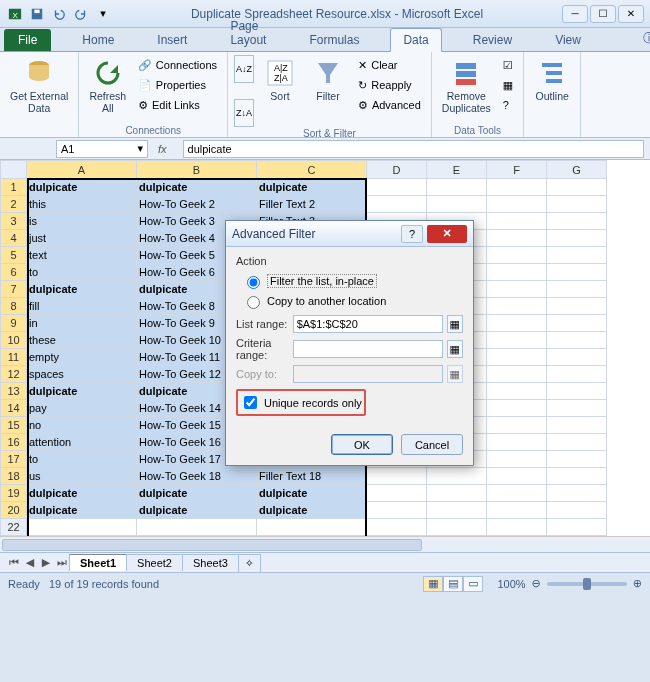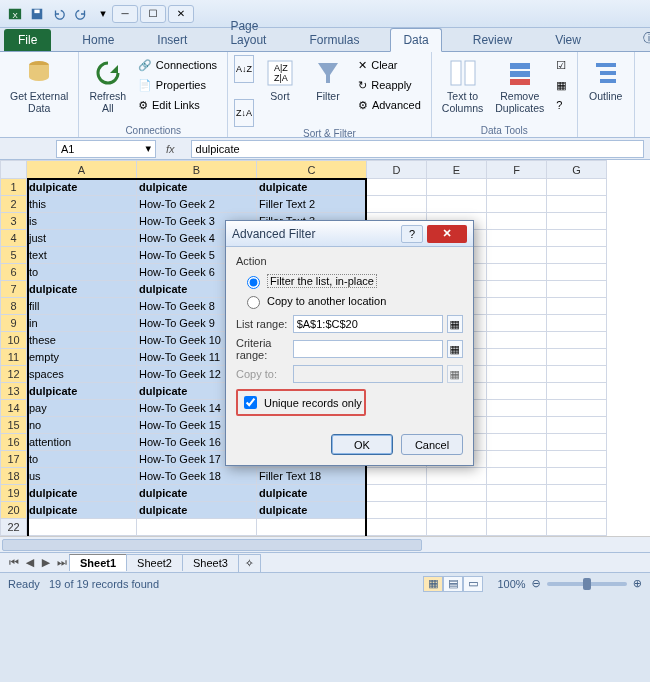--- a/index.html
+++ b/index.html
@@ -18,21 +18,21 @@
   .ribbon-content { height: 86px; background: #f4f8fd; border-bottom: 1px solid #a9bfdc; display: flex; }
   .rgroup { border-right: 1px solid #c5d4e8; padding: 3px 6px 1px 6px; display: flex; flex-direction: column; }
   .rgroup-body { flex: 1; display: flex; align-items: flex-start; gap: 4px; }
   .rgroup-label { text-align: center; font-size: 10px; color: #5a7093; padding-top: 1px; }
   .rbtn-lg { display: flex; flex-direction: column; align-items: center; justify-content: center; padding: 2px 4px; gap: 2px; border-radius: 3px; cursor: pointer; min-width: 44px; }
   .rbtn-lg .icn { width: 32px; height: 32px; display: flex; align-items: center; justify-content: center; }
   .rbtn-lg .lbl { font-size: 10.5px; text-align: center; line-height: 1.1; color: #2b3e58; }
   .rbtn-sm { display: flex; align-items: center; gap: 4px; padding: 2px 4px; font-size: 11px; height: 20px; cursor: pointer; border-radius: 2px; }
   .rbtn-stack { display: flex; flex-direction: column; }
   .namebox-row { height: 22px; background: #e8eef7; display: flex; align-items: center; border-bottom: 1px solid #a9bfdc; }
-  .namebox { width: 100px; background: #fff; border: 1px solid #a9bfdc; height: 18px; margin: 0 4px 0 56px; display: flex; align-items: center; padding: 0 4px; font-size: 11px; justify-content: space-between; }
+  .namebox { width: 92px; background: #fff; border: 1px solid #a9bfdc; height: 18px; margin: 0 4px 0 56px; display: flex; align-items: center; padding: 0 4px; font-size: 11px; justify-content: space-between; }
   .fx-area { display:flex; align-items:center; gap:16px; margin-left:6px; flex:1;}
   .fx-lbl { font-style:italic; color:#555; font-size:11px;}
   .fx-val { background:#fff; border:1px solid #a9bfdc; height:18px; flex:1; margin-right:6px; padding:0 4px; display:flex; align-items:center;}
   .grid-wrap { position: relative; background:#fff; }
   table.sheet { border-collapse: collapse; table-layout: fixed; }
   table.sheet th, table.sheet td { border: 1px solid #d0d7e5; font-size: 11px; overflow: hidden; white-space: nowrap; }
   table.sheet th { background: #e8eef7; font-weight: normal; text-align: center; color: #333; }
   table.sheet th.colh { height: 18px; }
   table.sheet th.rowh { width: 26px; background: #e8eef7; }
   table.sheet td { height: 17px; padding: 0 2px; }
@@ -98,20 +98,21 @@
         </svg>
       </div>
     <div class="qat-btn">
         <svg viewBox="0 0 16 16">
           <path d="M6 4 A5 5 0 1 0 12 8" fill="none" stroke="#3b6ea5" stroke-width="1.5"></path>
           <path d="M12 4 L12 8 L8 8" fill="none" stroke="#3b6ea5" stroke-width="1.5"></path>
         </svg>
       </div>
     <div class="qat-btn">▾</div>
   </div>
+  <div class="title-text">Duplicate Spreadsheet Resource.xlsx  -  Microsoft Excel</div>
   <div class="win-ctrl">
     <div class="win-btn">─</div>
     <div class="win-btn">☐</div>
     <div class="win-btn">✕</div>
   </div>
 </div>
 
 <div class="ribbon-tabs">
   <div class="file-tab">File</div>
   <div class="rtab">Home</div>
@@ -210,30 +211,20 @@
           </div>
       </div>
     </div>
     <div class="rgroup-label">Sort &amp; Filter</div>
   </div>
   <div class="rgroup">
     <div class="rgroup-body">
       <div class="rbtn-lg">
         <div class="icn">
             <svg viewBox="0 0 32 32">
-              <rect x="4" y="4" width="10" height="24" fill="#fff" stroke="#a9bfdc"></rect>
-              <rect x="18" y="4" width="10" height="24" fill="#fff" stroke="#a9bfdc"></rect>
-            </svg>
-          </div>
-        <div class="lbl" style="white-space:pre-line">Text to
-Columns</div>
-      </div>
-      <div class="rbtn-lg">
-        <div class="icn">
-            <svg viewBox="0 0 32 32">
               <rect x="6" y="6" width="20" height="6" fill="#5a8fd6"></rect>
               <rect x="6" y="14" width="20" height="6" fill="#5a8fd6"></rect>
               <rect x="6" y="22" width="20" height="6" fill="#d9534f"></rect>
             </svg>
           </div>
         <div class="lbl" style="white-space:pre-line">Remove
 Duplicates</div>
       </div>
       <div class="rbtn-stack">
         <div class="rbtn-sm">

